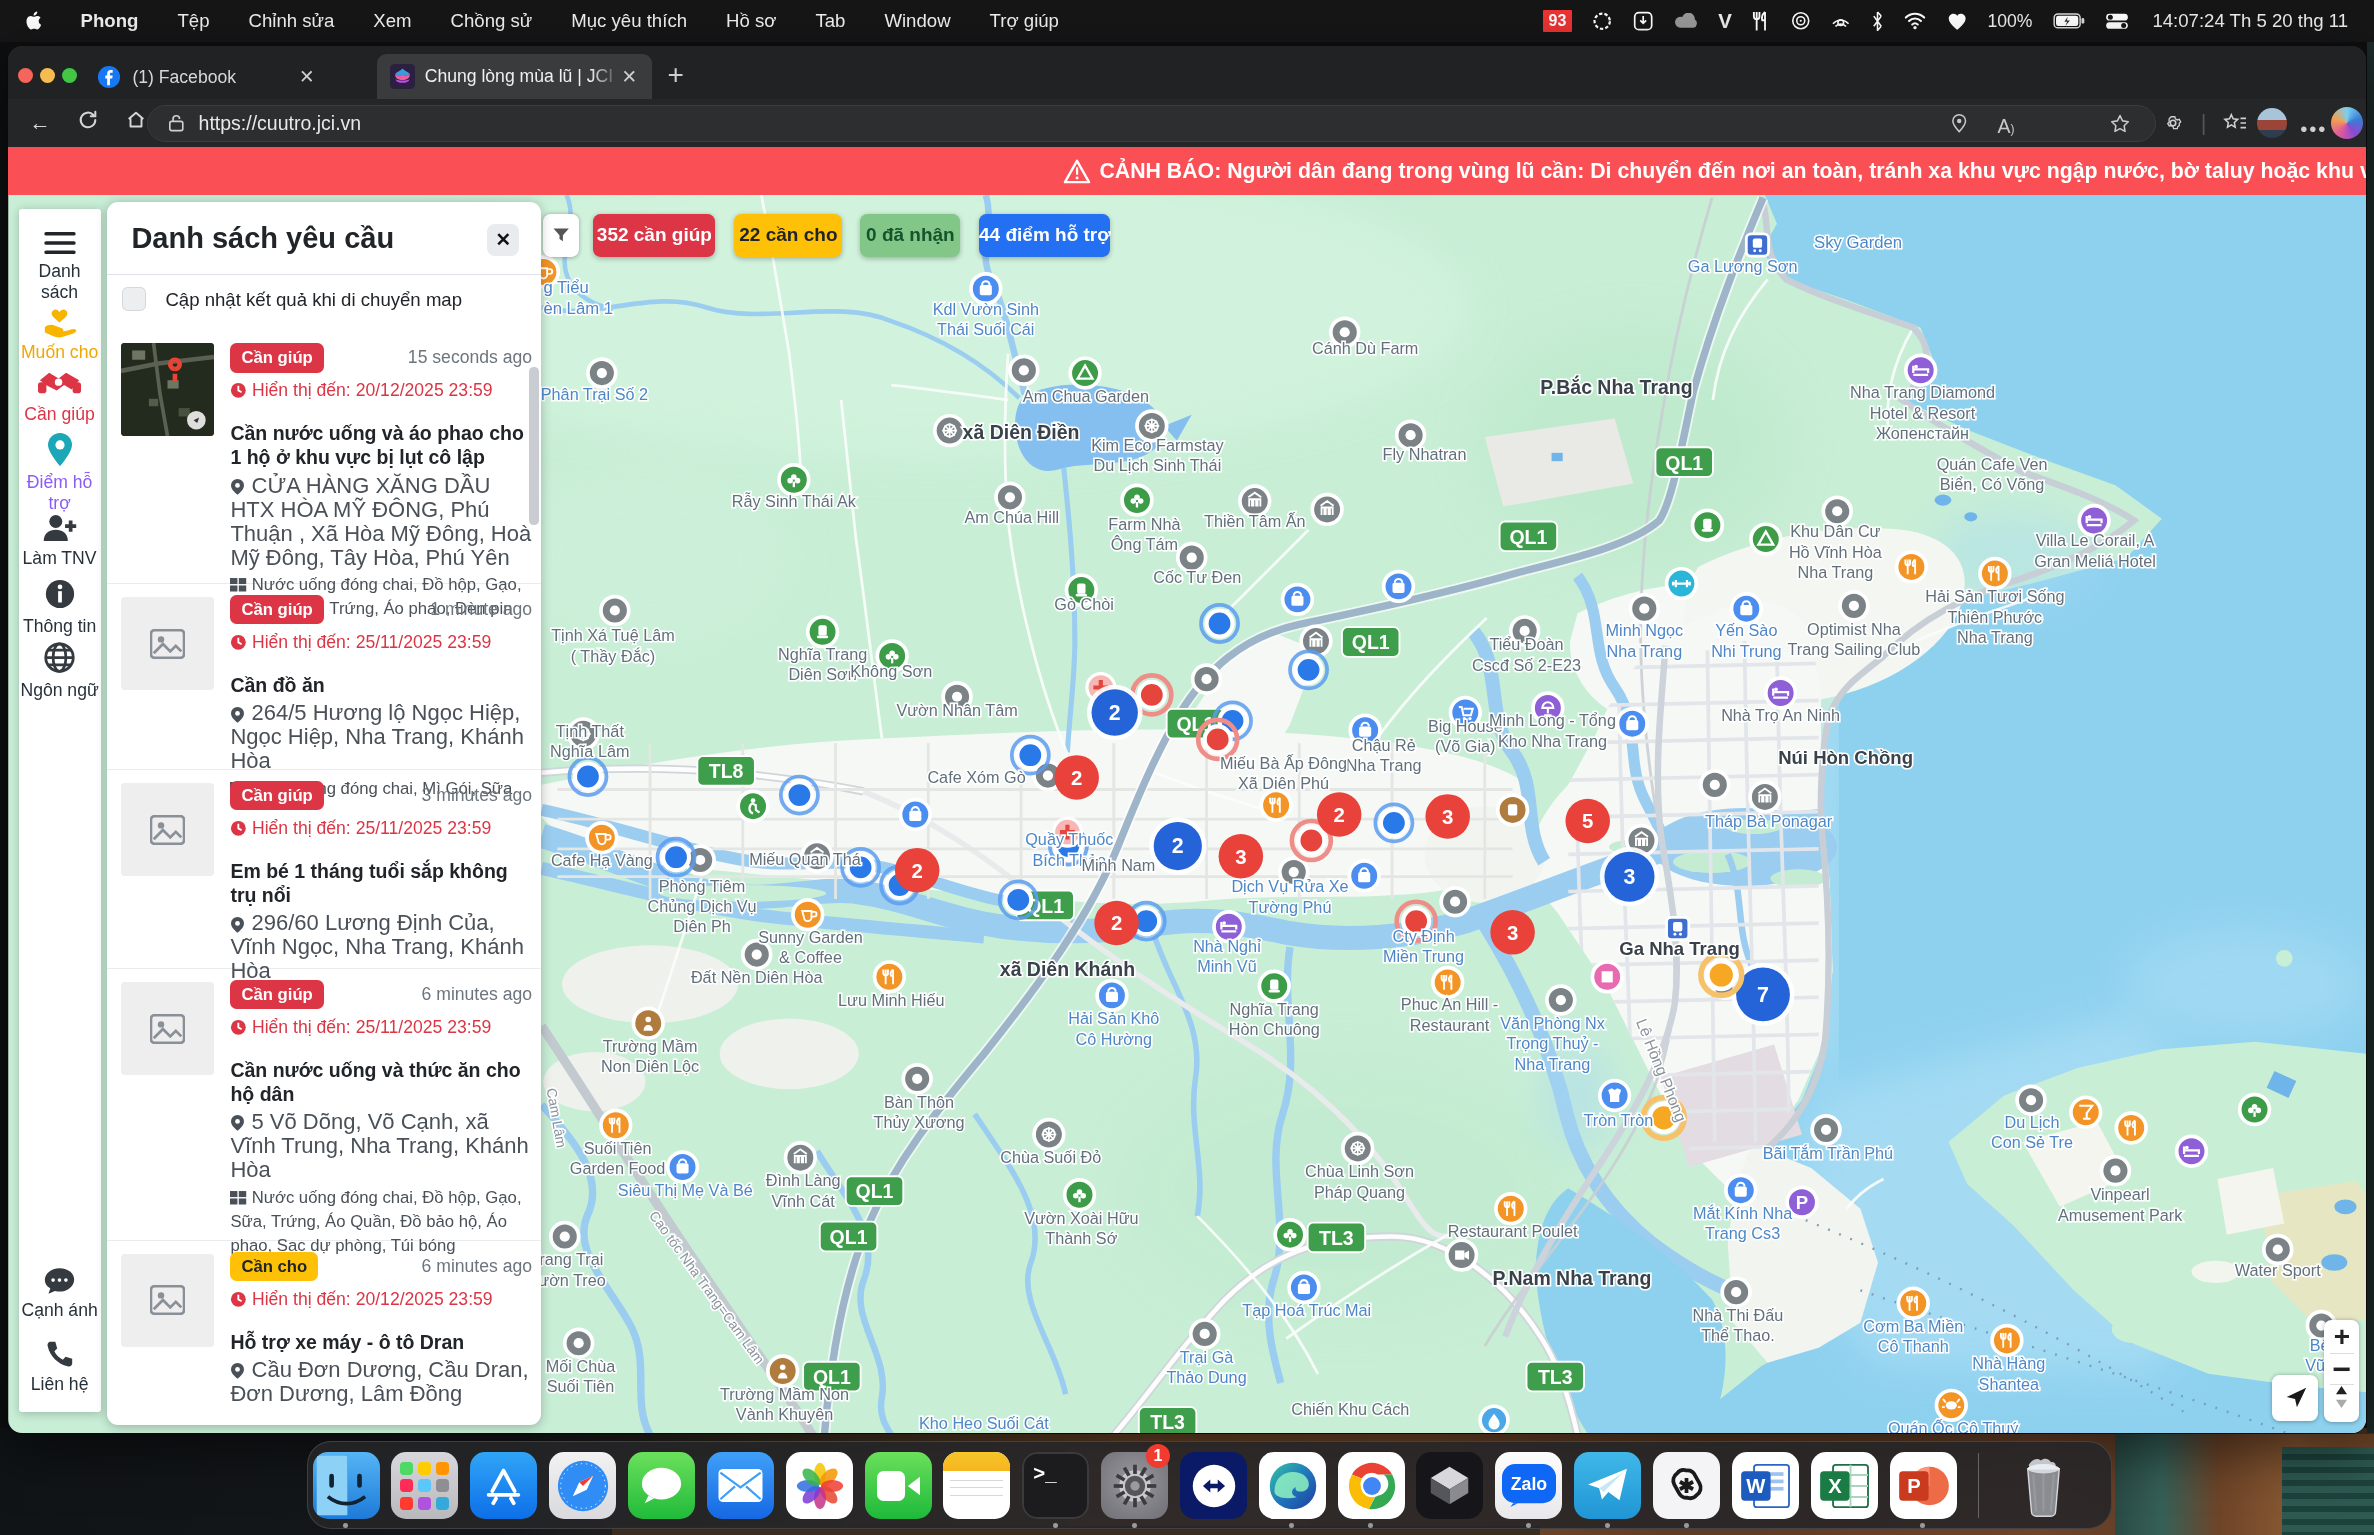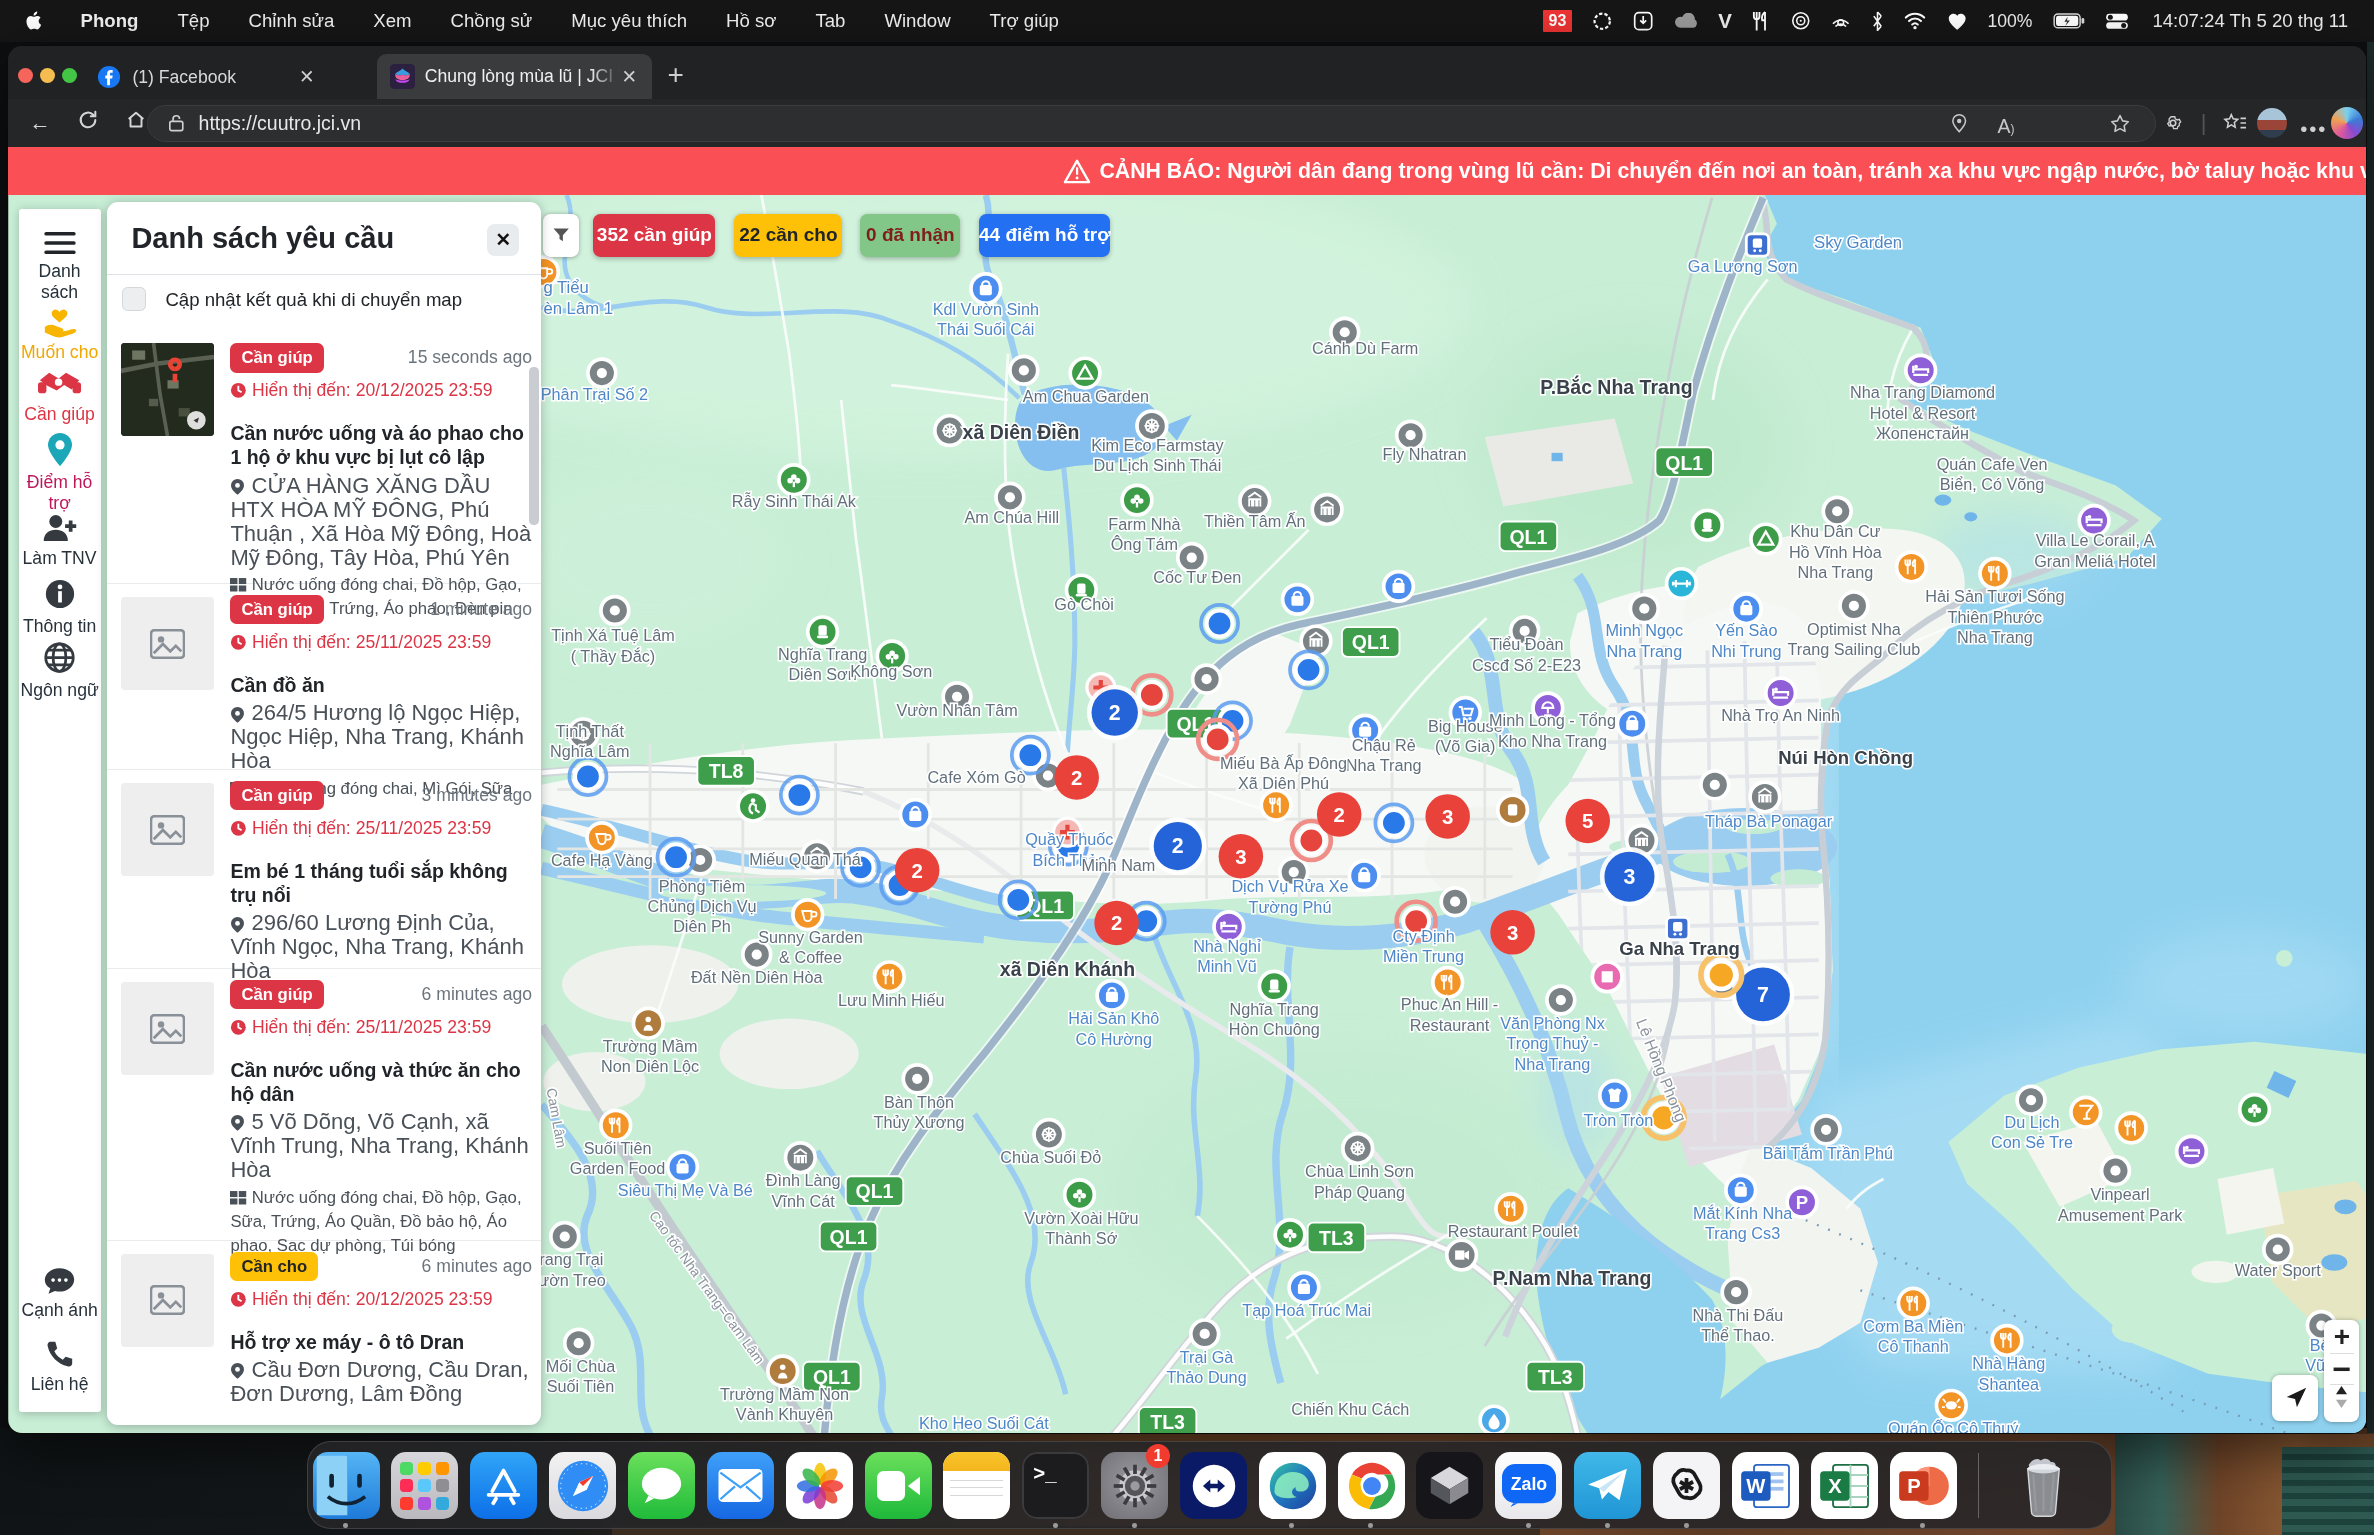--- a/index.html
+++ b/index.html
@@ -859,41 +859,41 @@
           <text x="757" y="1390" font-size="15" fill="#8a949c" text-anchor="middle" transform="rotate(54 757 1390)" style="paint-order:stroke;stroke:#ffffff;stroke-width:3.5px">Cao tốc Nha Trang=Cam Lâm</text>
           <text x="594" y="1205" font-size="15" fill="#8a949c" text-anchor="middle" transform="rotate(80 594 1205)" style="paint-order:stroke;stroke:#ffffff;stroke-width:3.5px">Cam Lâm</text>
         </svg>
 <div class="fbtn" style="left:535px;width:36px;background:#fff;box-shadow:0 0.9px 4.6px rgba(0,0,0,.3)">
           <svg width="20.4" height="20.4" viewBox="0 0 24 24">
             <path d="M3 4h18l-7 8v7l-4-2.5V12z" fill="#555"></path>
           </svg>
         </div>
 <div class="fbtn" style="left:585px;width:122px;background:#dc3545">352 cần giúp</div>
 <div class="fbtn" style="left:726px;width:108px;background:#ffc107;color:#212529">22 cần cho</div>
-<div class="fbtn" style="left:852px;width:100px;background:#82c788;color:#7f1d1d">0 đã nhận</div>
+<div class="fbtn" style="left:852px;width:100px;background:#82c788;color:#14532d">0 đã nhận</div>
 <div class="fbtn" style="left:971px;width:131px;background:#2470f2">44 điểm hỗ trợ</div>
 
 <div id="sidebar">
  <div class="sbit" style="top:22px"><svg width="32" height="24" viewBox="0 0 34 26">
               <path d="M2 3h30M2 13h30M2 23h30" stroke="#212529" stroke-width="4" stroke-linecap="round"></path>
             </svg><div style="margin-top:1.9px">Danh<br>sách</div></div>
  <div class="sbit" style="top:96px"><svg width="37" height="33" viewBox="0 0 40 36">
               <path d="M20 8c1.5-3 5-4 7-2 2.5 2 2 5-1 8l-6 5-6-5c-3-3-3.5-6-1-8 2-2 5.5-1 7 2z" fill="#f7b500"></path>
               <path d="M4 24c4-3 8-3 12-1l6 2c3 1 3 4 0 4l6-1c4-1 8-3 10-1 1 1 0 3-3 4l-12 4c-4 1-8 0-12-2l-7-3z" fill="#f7b500"></path>
             </svg><div style="color:#f0a800;margin-top:0px">Muốn cho</div></div>
  <div class="sbit" style="top:160px"><svg width="43" height="30" viewBox="0 0 46 32">
               <path d="M2 12 L12 4 L22 10 L30 4 L44 12 L36 22 L28 17 L20 23 L10 18 Z" fill="#dc3545"></path>
               <rect x="0" y="14" width="9" height="12" rx="3" fill="#dc3545"></rect>
               <rect x="37" y="14" width="9" height="12" rx="3" fill="#dc3545"></rect>
               <circle cx="22" cy="14" r="4" fill="#fff"></circle>
             </svg><div style="color:#dc3545;margin-top:0.9px">Cần giúp</div></div>
  <div class="sbit" style="top:223px"><svg width="28" height="35" viewBox="0 0 30 38">
               <path d="M15 1a13 13 0 0 1 13 13c0 8-13 23-13 23S2 22 2 14A13 13 0 0 1 15 1z" fill="#1ba7b8"></path>
               <circle cx="15" cy="14" r="5" fill="#fff"></circle>
-            </svg><div style="color:#be185d;margin-top:0.9px">Điểm hỗ<br>trợ</div></div>
+            </svg><div style="color:#8b5cf6;margin-top:0.9px">Điểm hỗ<br>trợ</div></div>
  <div class="sbit" style="top:304px"><svg width="39" height="30" viewBox="0 0 42 32">
               <circle cx="17" cy="9" r="7" fill="#343a40"></circle>
               <path d="M4 30c0-8 6-12 13-12s13 4 13 12z" fill="#343a40"></path>
               <path d="M33 8v12M27 14h12" stroke="#343a40" stroke-width="4"></path>
             </svg><div style="margin-top:0.9px">Làm TNV</div></div>
  <div class="sbit" style="top:369px"><svg width="32" height="32" viewBox="0 0 34 34">
               <circle cx="17" cy="17" r="15" fill="#343a40"></circle>
               <rect x="15" y="14" width="4" height="12" fill="#fff"></rect>
               <circle cx="17" cy="9.5" r="2.5" fill="#fff"></circle>
             </svg><div style="margin-top:1.9px">Thông tin</div></div>

